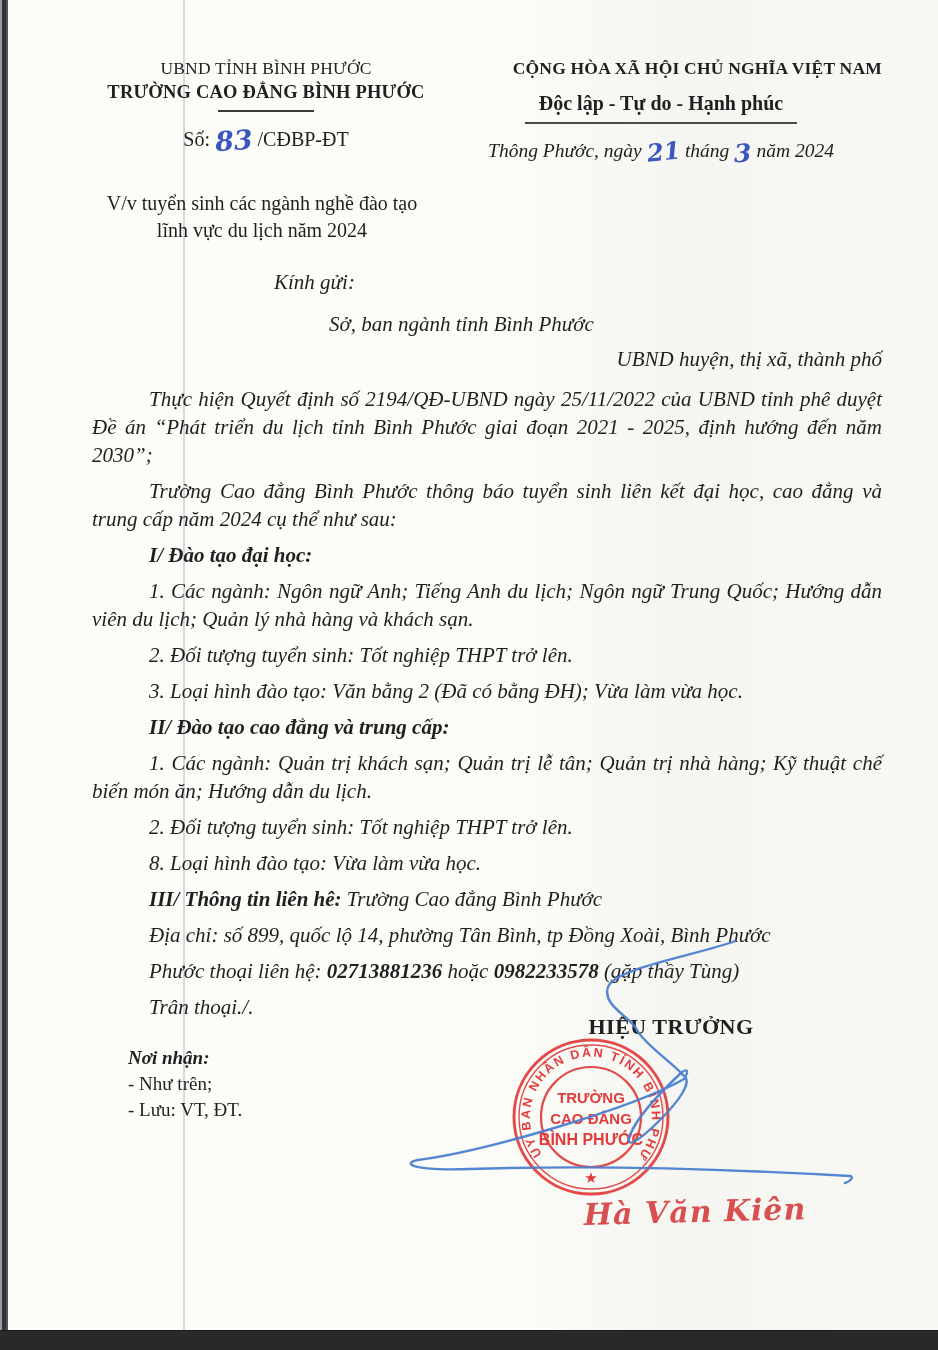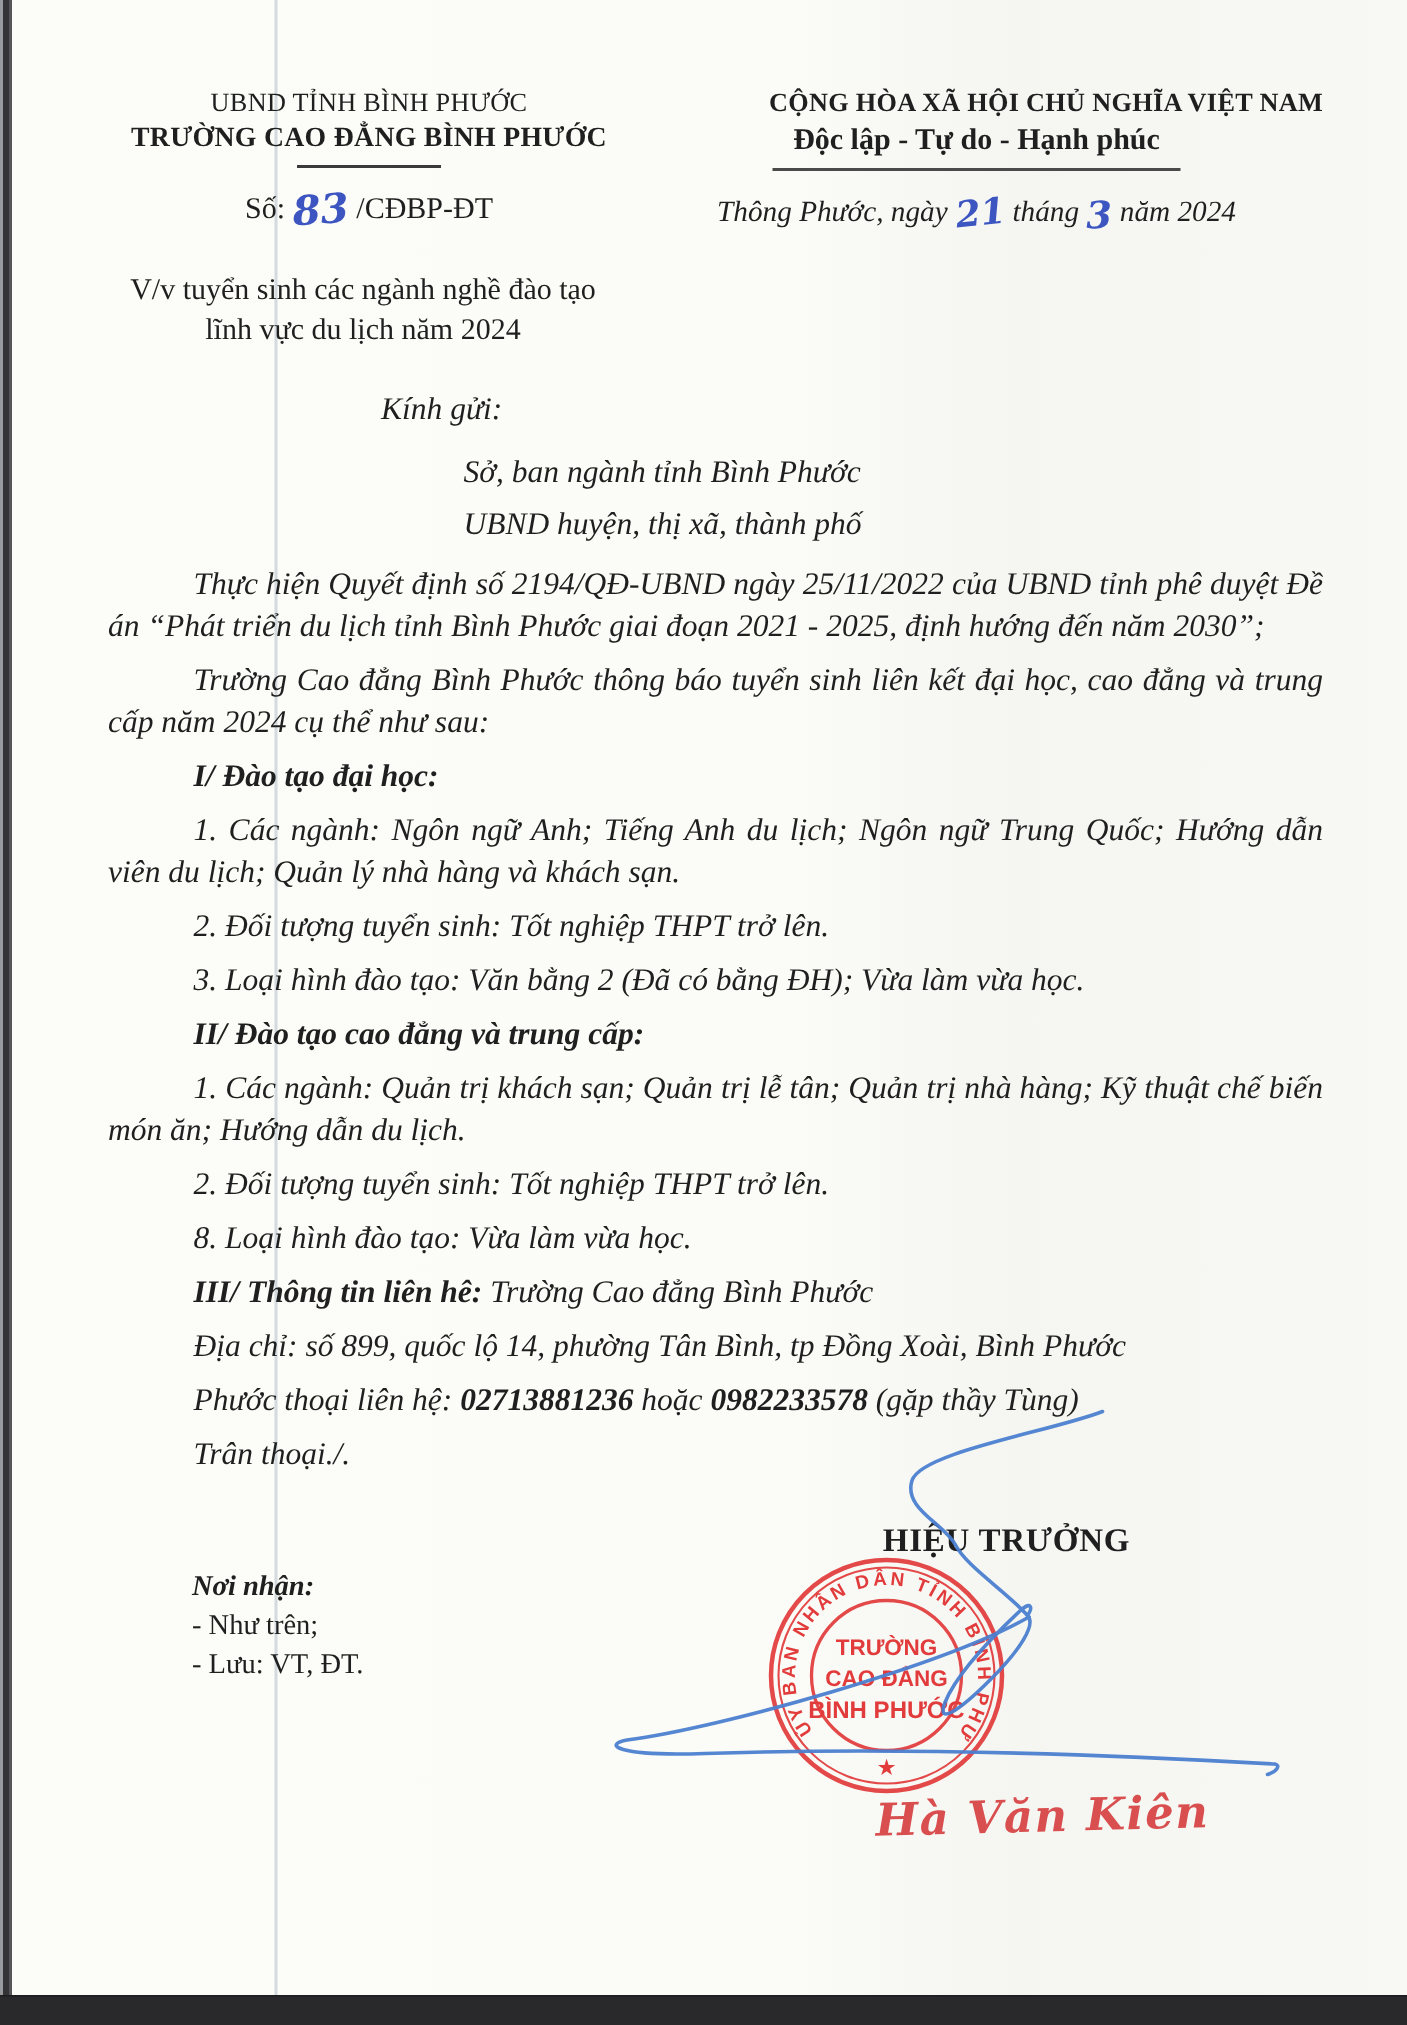--- a/index.html
+++ b/index.html
@@ -9,48 +9,48 @@
     font-family:"Liberation Serif","DejaVu Serif",serif;
     color:#1f1f1f;
   }
   .scan-left-edge{position:absolute;left:0;top:0;width:8px;height:1350px;
     background:linear-gradient(90deg,#979a9e 0 2px,#333336 2px 6px,#55555a 6px 8px);z-index:30;}
   .scan-bottom-edge{position:absolute;left:0;bottom:0;width:938px;height:19px;
     background:#29292c;border-top:1px solid #1d1d20;z-index:31;}
   .fold-line{position:absolute;left:183px;top:0;width:2px;height:1331px;
     background:rgba(173,184,196,.5);z-index:1;}
   .doc{position:absolute;left:0;top:0;width:938px;height:1350px;box-sizing:border-box;
-    padding:58px 56px 0 72px;z-index:2;}
+    padding:58px 56px 0 92px;z-index:2;}
   
   .hdr{display:flex;}
   .hdr-left{width:348px;text-align:center;}
   .hdr-right{flex:1;text-align:center;}
   .org-parent{font-size:17.5px;letter-spacing:.2px;}
   .org-name{font-size:18.5px;font-weight:bold;margin-top:3px;letter-spacing:.2px;}
   .rule-left{width:96px;height:0;border-top:2.5px solid #3a3a3a;margin:7px auto 0;}
   .ref-line{margin-top:15px;font-size:20px;}
   .motto1{font-size:17.5px;font-weight:bold;letter-spacing:.2px;text-align:right;}
-  .motto2{font-size:20px;font-weight:bold;margin-top:3px;}
+  .motto2{font-size:20px;font-weight:bold;margin-top:13px;}
   .rule-right{width:272px;height:0;border-top:2px solid #4a4a4a;margin:7px auto 0;}
   .date-line{margin-top:16px;font-size:19.5px;font-style:italic;}
   .hw{font-family:"DejaVu Serif",serif;font-style:italic;font-weight:bold;
     color:#3c55c0;display:inline-block;line-height:1;}
   .hw-ref{font-size:27px;transform:rotate(-4deg);vertical-align:-4px;}
   .hw-day{font-size:24px;transform:rotate(-6deg);vertical-align:-3px;}
   .hw-month{font-size:25px;transform:rotate(-2deg);vertical-align:-5px;}
   
   .subject{width:336px;text-align:center;margin:24px 0 0 2px;font-size:20px;line-height:27px;}
   
   .b{margin-top:24px;font-size:21px;line-height:28px;}
   .b p{margin:0 0 8px;font-style:italic;}
   .just{text-align:justify;}
   .ind{text-indent:57px;}
   .kinh-gui{margin-left:182px !important;margin-bottom:14px !important;}
   .recipient{margin-left:237px !important;margin-bottom:7px !important;}
-  .recipient2{margin-bottom:12px !important;}
+  .recipient2{margin-bottom:12px !important;text-align:right;}
   .bold{font-weight:bold;}
   
   .noi-nhan{position:absolute;left:128px;top:1008px;font-size:19px;line-height:26px;z-index:3;margin-top:37px;}
   .noi-nhan-label{font-weight:bold;font-style:italic;}
   .signer-title{position:absolute;left:540px;top:1014px;width:262px;text-align:center;
     font-size:22px;font-weight:bold;letter-spacing:.5px;z-index:3;}
   .stamp-wrap{position:absolute;left:506px;top:1032px;width:170px;height:170px;z-index:4;}
   .sig-wrap{position:absolute;left:390px;top:930px;width:500px;height:270px;z-index:5;}
   .signer-name{position:absolute;left:570px;top:1194px;width:250px;text-align:center;
     font-family:"DejaVu Serif",serif;font-style:italic;font-weight:bold;

